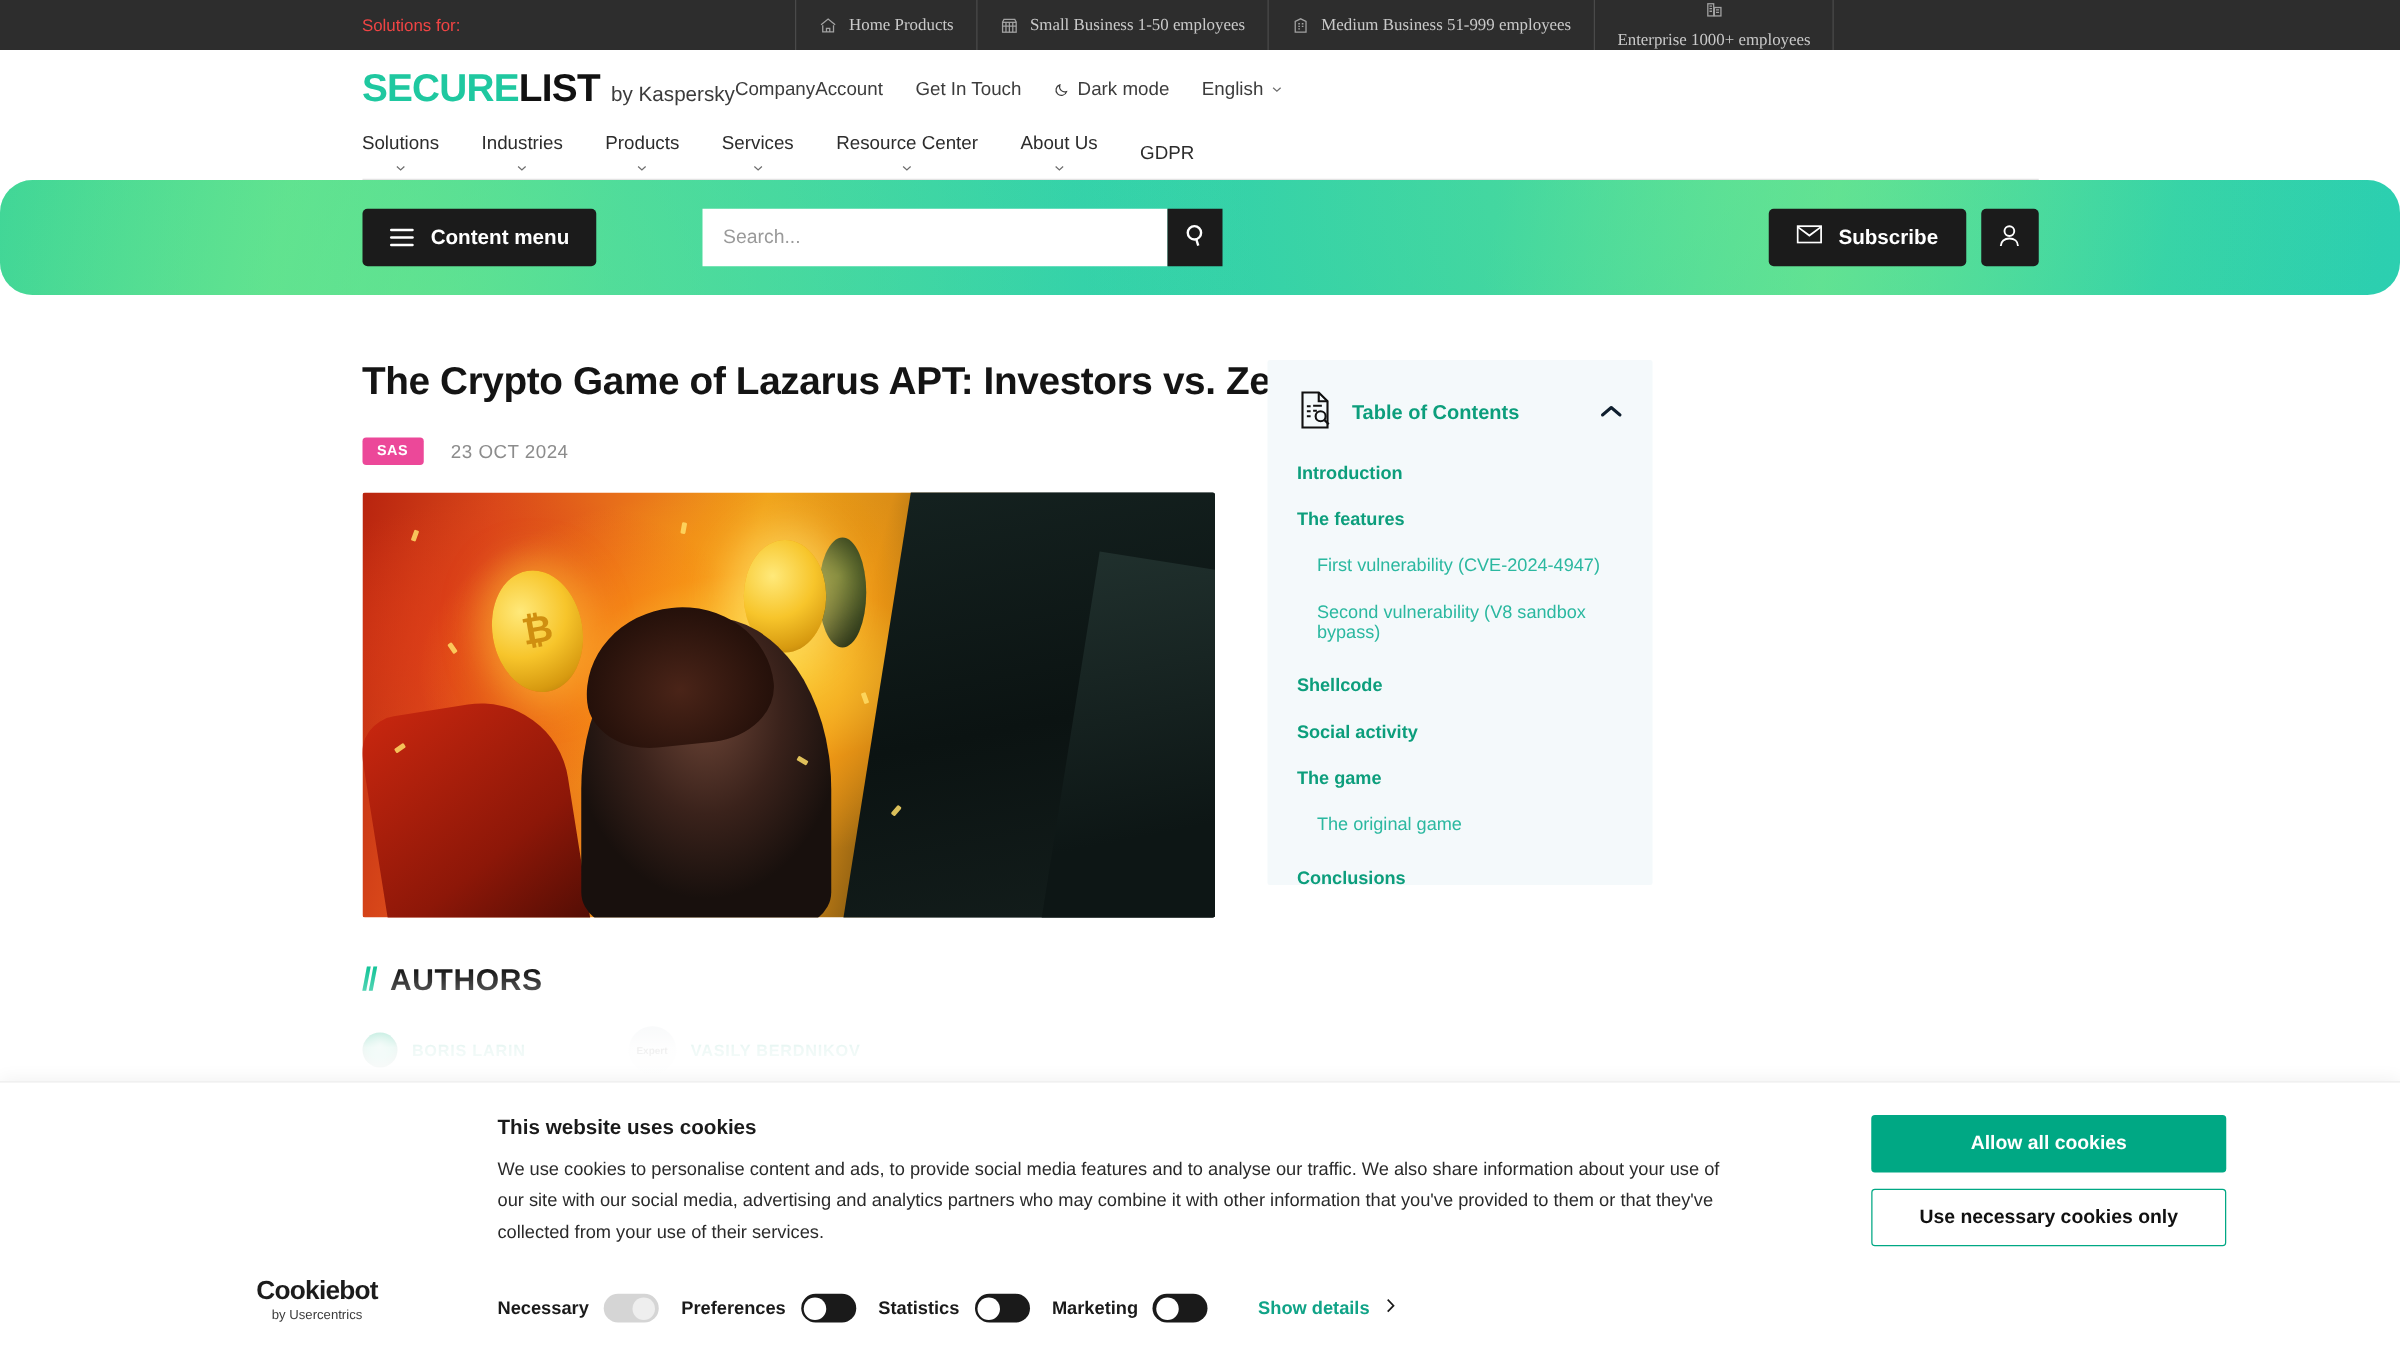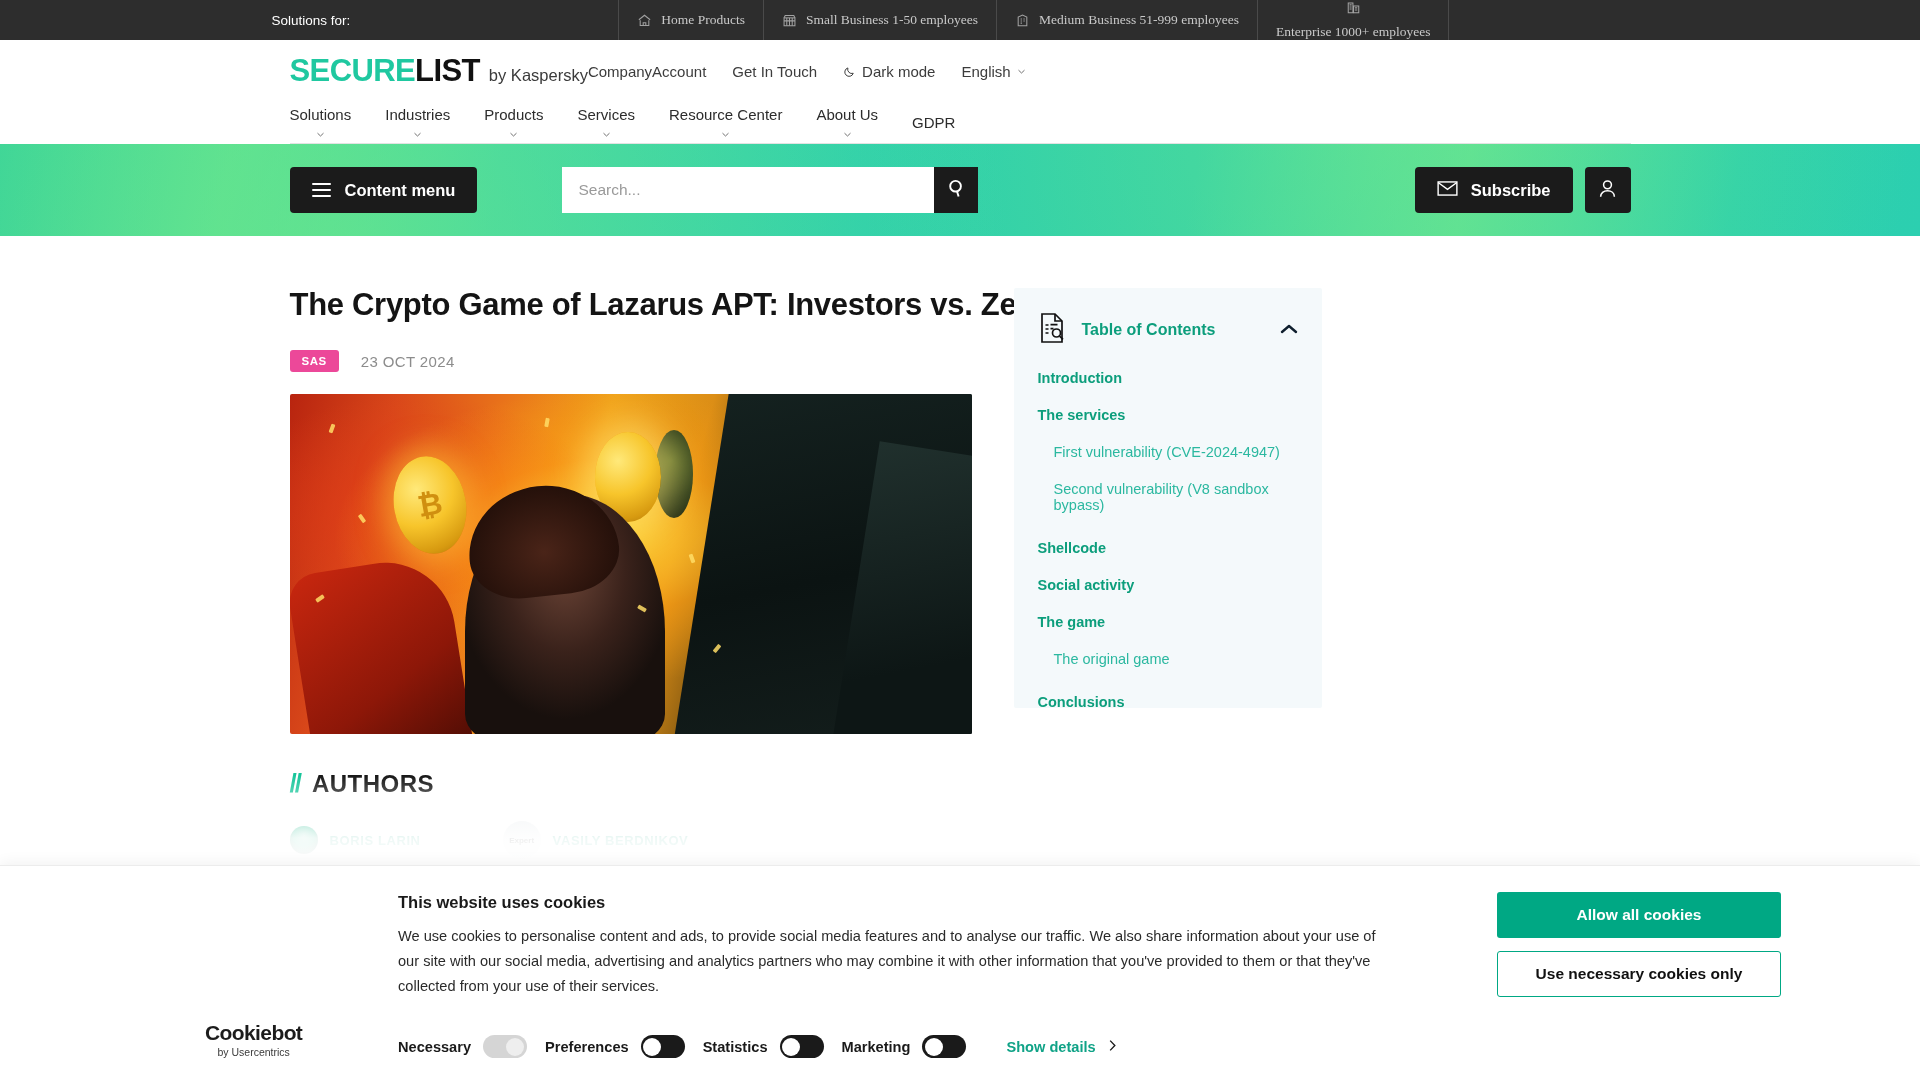--- a/index.html
+++ b/index.html
@@ -10,21 +10,21 @@
     overflow: hidden;
   }
   .page { position: relative; width: 1920px; height: 1080px; background:#fff; }
 
   
   .utilbar {
     height: 40px; background: #2d2d2d; color: #c9c9c9;
     display: flex; align-items: stretch; font-size: 13.5px;
   }
   .utilbar-inner { display: flex; align-items: stretch; margin: 0 auto; width: 1425px; }
-  .util-label { display:flex; align-items:center; padding-right: 18px; color:#ffffff; margin-left: 24px;}
+  .util-label { display:flex; align-items:center; padding-right: 18px; color:#ef4444; margin-left: 42px;}
   .util-spacer { flex: 0 0 250px; }
   .util-item {
     display: flex; align-items: center; gap: 9px;
     padding: 0 18px; border-left: 1px solid #4a4a4a; color: #c9c9c9; white-space: nowrap;
     cursor: pointer;
     font-family: Liberation Serif, serif;
   }
   .util-item:last-child { border-right: 1px solid #4a4a4a; flex-direction: column; }
   .util-ico { width: 15px; height: 15px; flex: none; opacity: .75; }
   .util-ico svg { display:block; }
@@ -55,21 +55,21 @@
     display: flex; align-items: center; gap: 34px;
     height: 42px; font-size: 15px; color: #2c2c2c;
     border-bottom: 1px solid #e3e3e3;
   }
   .nav-item { display: flex; align-items: center; gap: 7px; cursor: pointer; white-space: nowrap; flex-direction: column;}
 
   
   .band {
     height: 92px; position: relative; overflow: hidden;
     background: linear-gradient(100deg,#2ecf9e 0%, #4fdc9a 12%, #35d2ab 26%, #2ccfae 45%, #2ecfa8 62%, #55dd96 76%, #2dd0ab 90%, #2ccfb0 100%);
-    display: flex; align-items: center;
+    display: flex; align-items: center; border-radius: 26px;
   }
   .band::after{
     content:""; position:absolute; inset:0;
     background: radial-gradient(circle at 18% 120%, rgba(120,235,130,.55) 0%, rgba(120,235,130,0) 42%),
                 radial-gradient(circle at 72% -20%, rgba(120,235,140,.45) 0%, rgba(120,235,140,0) 38%);
     pointer-events:none;
   }
   .band-inner {
     width: 1425px; margin: 0 auto; padding: 0 42px; position: relative; z-index:2;
     display: flex; align-items: center;
@@ -521,21 +521,21 @@
           <span class="toc-title">Table of Contents</span>
           <span class="toc-chev">
             <svg viewBox="0 0 18 12" width="18" height="12" fill="none" stroke="#0f1f2e" stroke-width="2.4" stroke-linecap="round" stroke-linejoin="round">
                 <path d="M2 9 9 3l7 6"></path>
               </svg>
           </span>
         </div>
 
         <div class="toc-list">
           <a class="toc-l1">Introduction</a>
-          <a class="toc-l1">The services</a>
+          <a class="toc-l1">The features</a>
           <a class="toc-l2">First vulnerability (CVE-2024-4947)</a>
           <a class="toc-l2">Second vulnerability (V8 sandbox bypass)</a>
           <div class="toc-gap"></div>
           <a class="toc-l1">Shellcode</a>
           <a class="toc-l1">Social activity</a>
           <a class="toc-l1">The game</a>
           <a class="toc-l2">The original game</a>
           <div class="toc-gap"></div>
           <a class="toc-l1">Conclusions</a>
 

